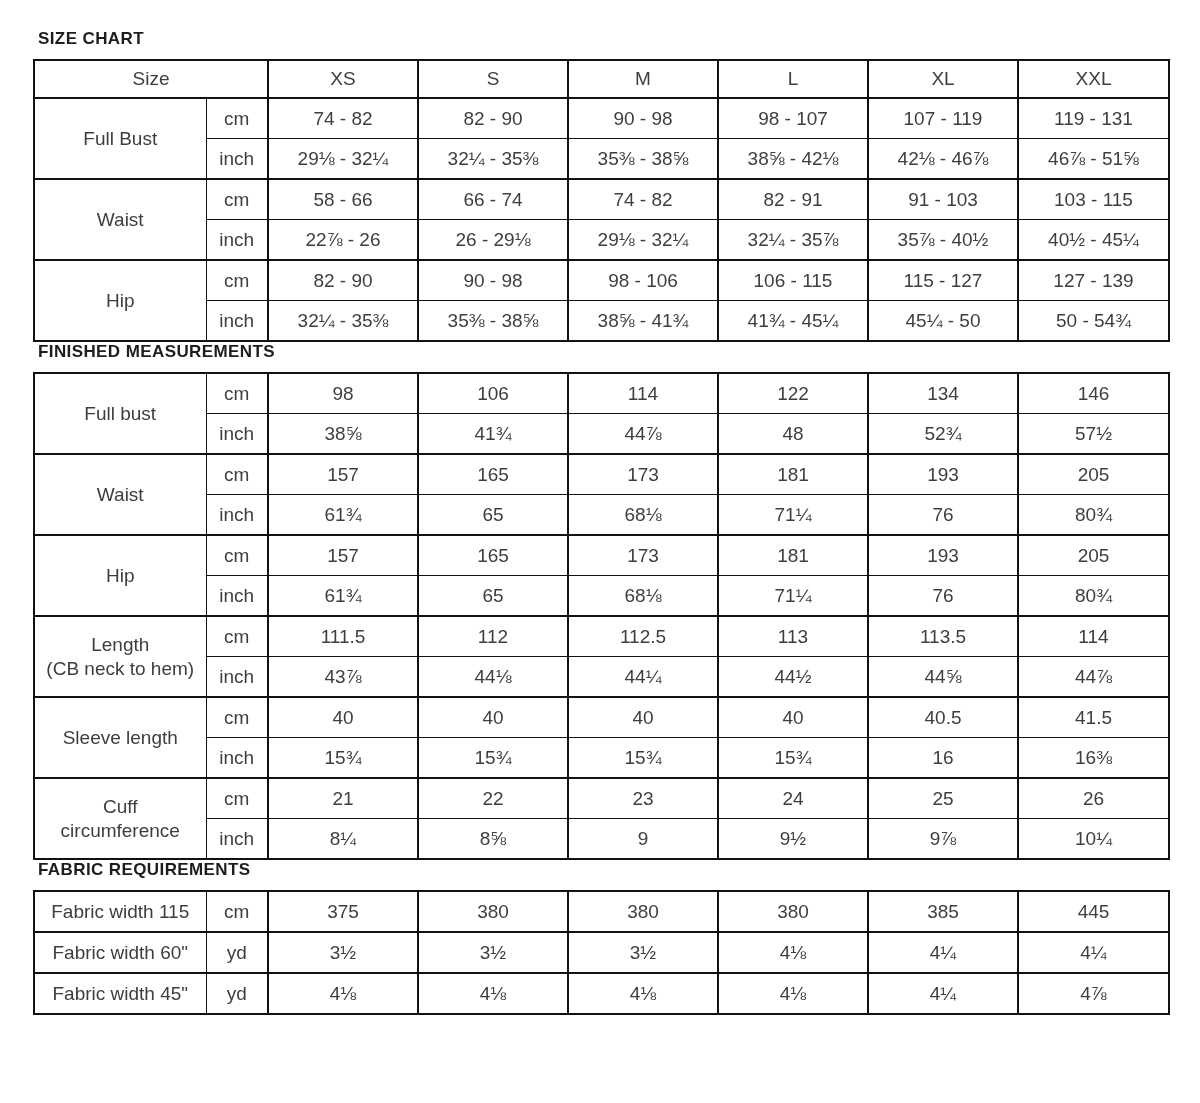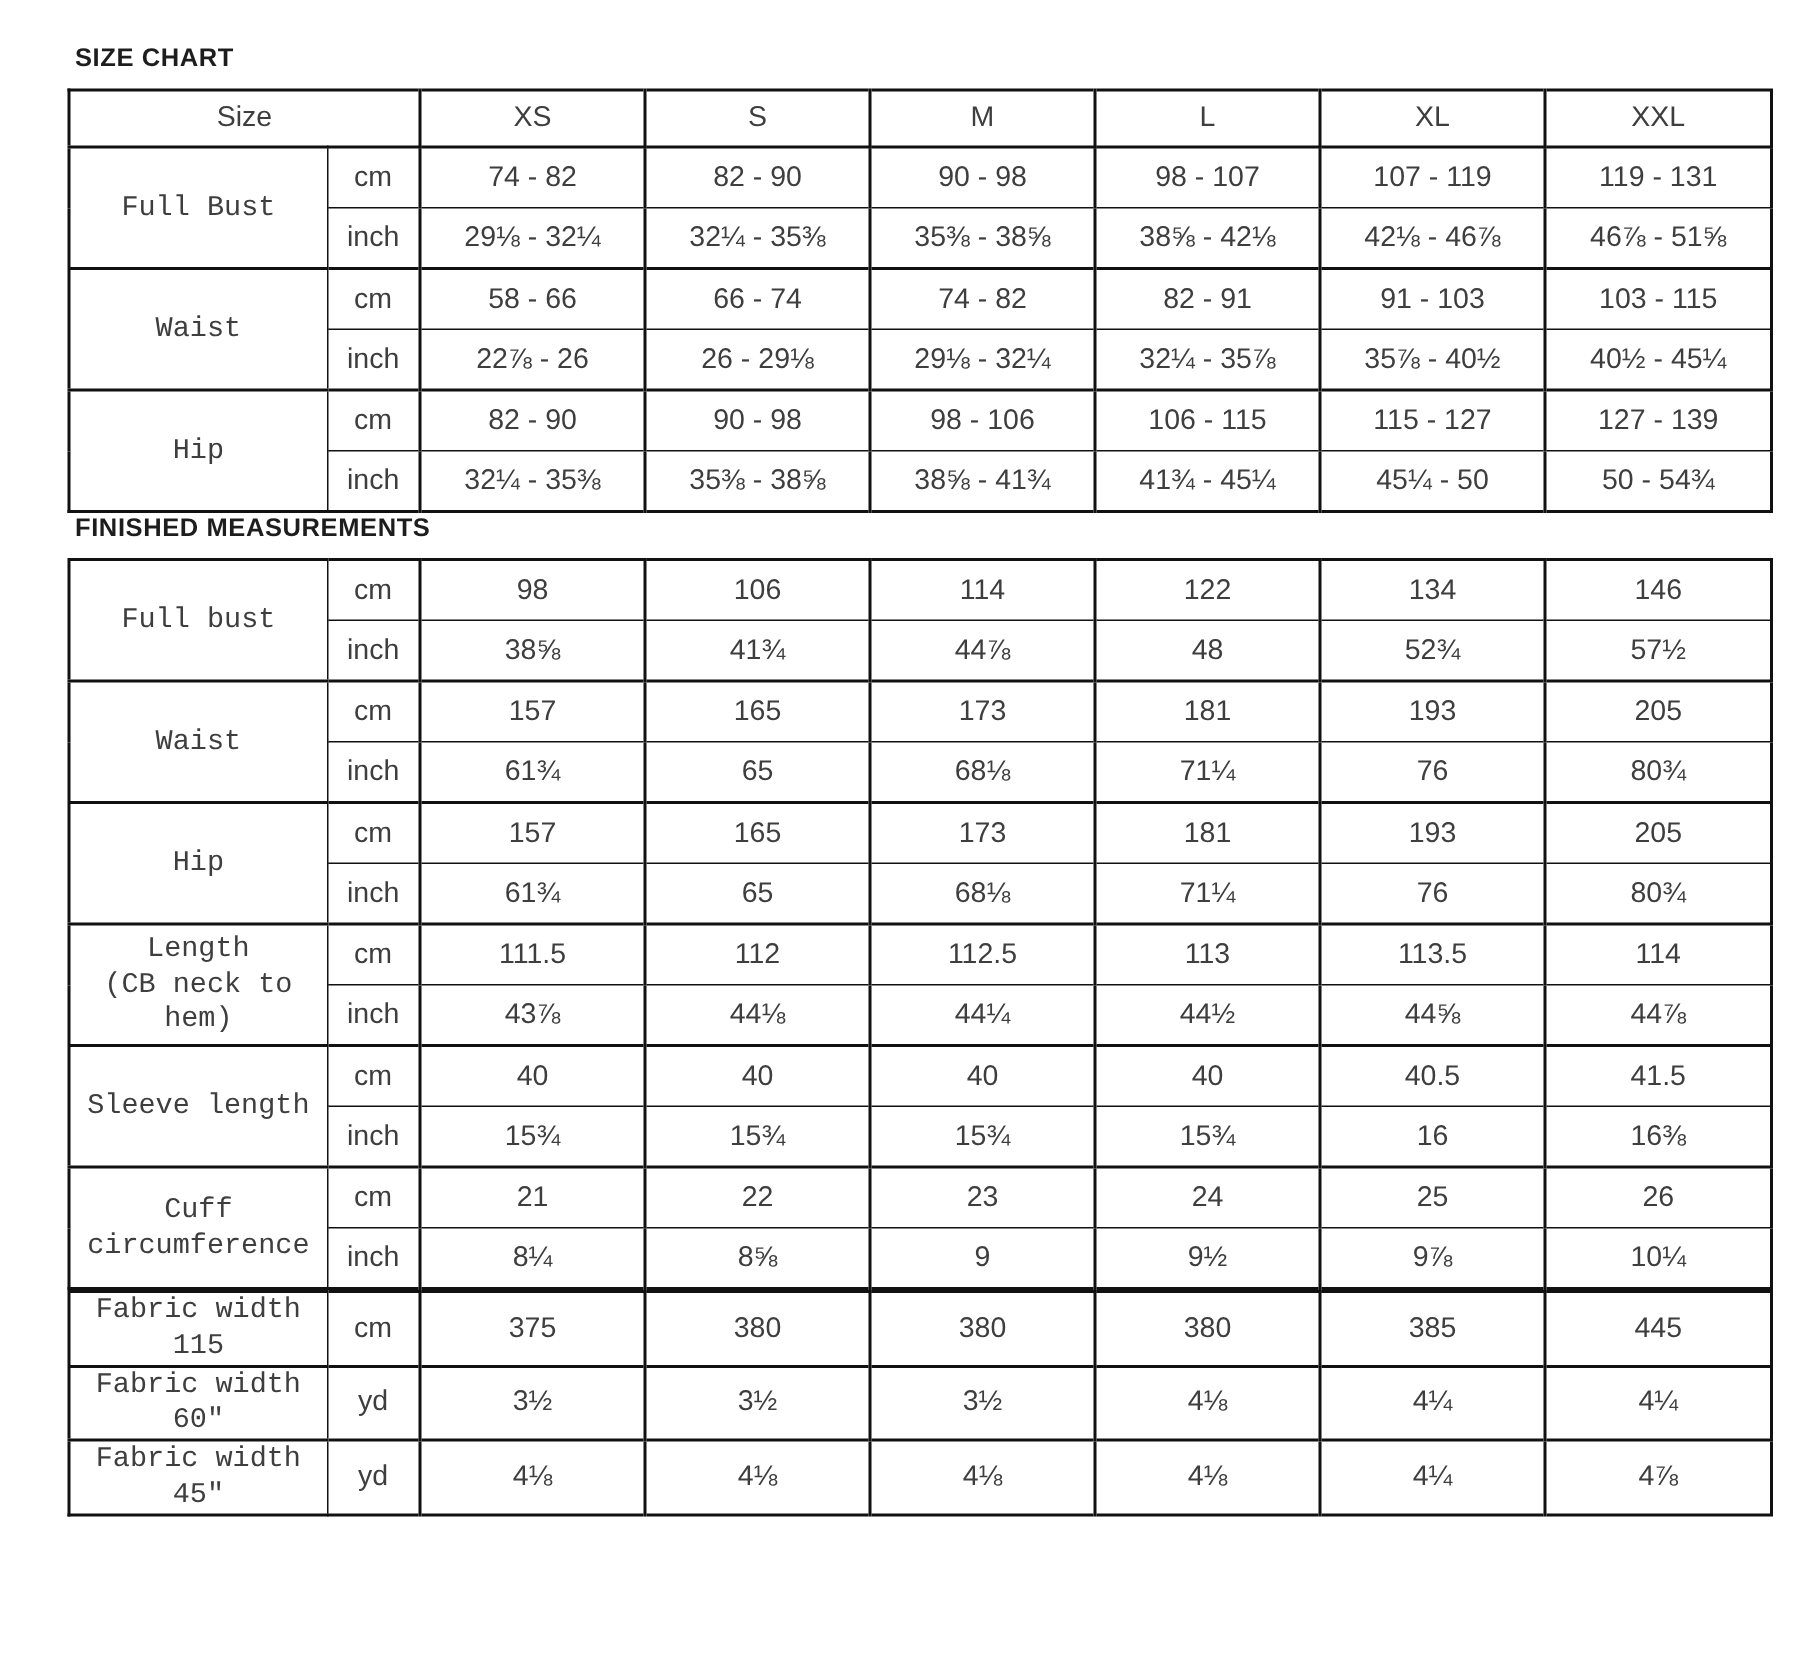--- a/index.html
+++ b/index.html
@@ -6,21 +6,21 @@
     margin: 0;
     padding: 0;
     background: #ffffff;
     width: 1200px;
     height: 1103px;
     overflow: hidden;
     font-family: "Liberation Sans", "DejaVu Sans", sans-serif;
     color: #3e3e3e;
   }
   .page {
-    padding: 29px 32px 0 45px;
+    padding: 29px 32px 0 33px;
     box-sizing: border-box;
   }
   .section-title {
     font-size: 17px;
     font-weight: bold;
     letter-spacing: 0.4px;
     color: #1d1d1d;
     line-height: 20px;
     margin: 0 0 10px 5px;
   }
@@ -53,21 +53,20 @@
     border-left-width: 2px;
     border-right-width: 2px;
   }
   table.chart .unit-cell {
     border-left-width: 1px;
     border-right-width: 2px;
   }
   table.chart .label-cell {
     border-right-width: 1px;
     white-space: pre-line;
-    font-family: Liberation Mono, monospace;
   }
   table.chart .corner-cell {
     border-right-width: 2px;
   }
   
   table.chart tr.group-top td,
   table.flat-rows tbody tr td {
     border-top-width: 2px;
   }
 </style>
@@ -287,20 +286,21 @@
           <td class="value-cell">8¼</td>
           <td class="value-cell">8⅝</td>
           <td class="value-cell">9</td>
           <td class="value-cell">9½</td>
           <td class="value-cell">9⅞</td>
           <td class="value-cell">10¼</td>
         </tr>
       </tbody>
   </table>
 
+  <h2 class="section-title spaced">FABRIC REQUIREMENTS</h2>
 
   <table class="chart flat-rows">
     <colgroup>
       <col style="width:172px">
         <col style="width:62px">
       <col style="width:150px">
         <col style="width:150px">
         <col style="width:150px">
       <col style="width:150px">
         <col style="width:150px">

